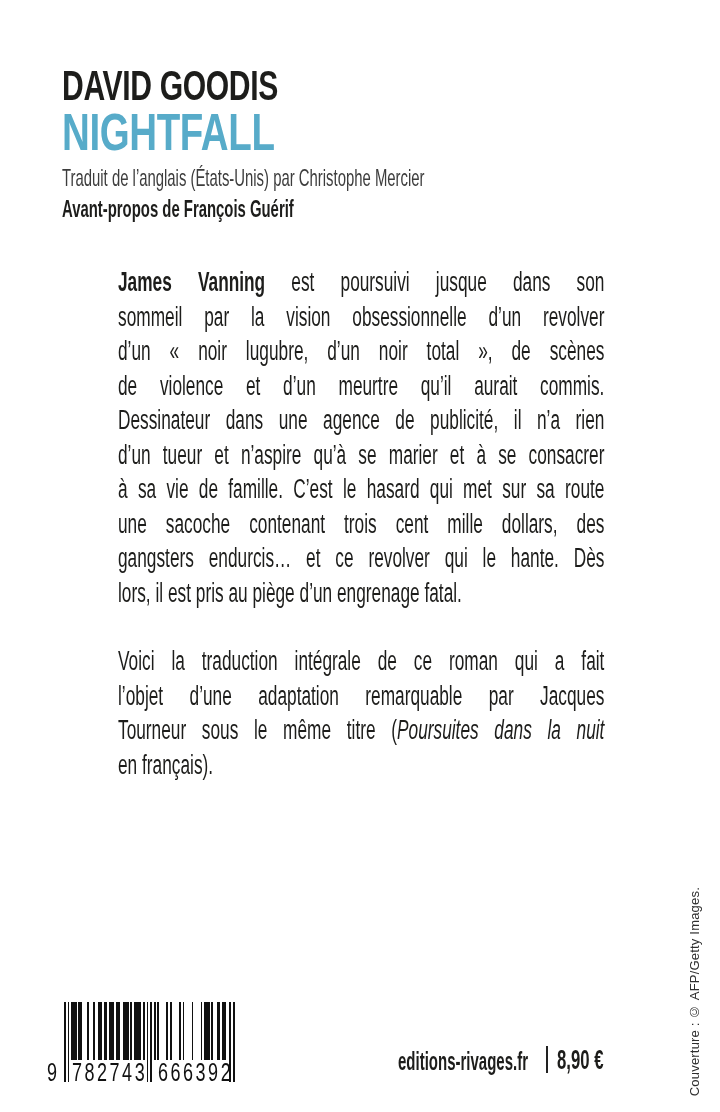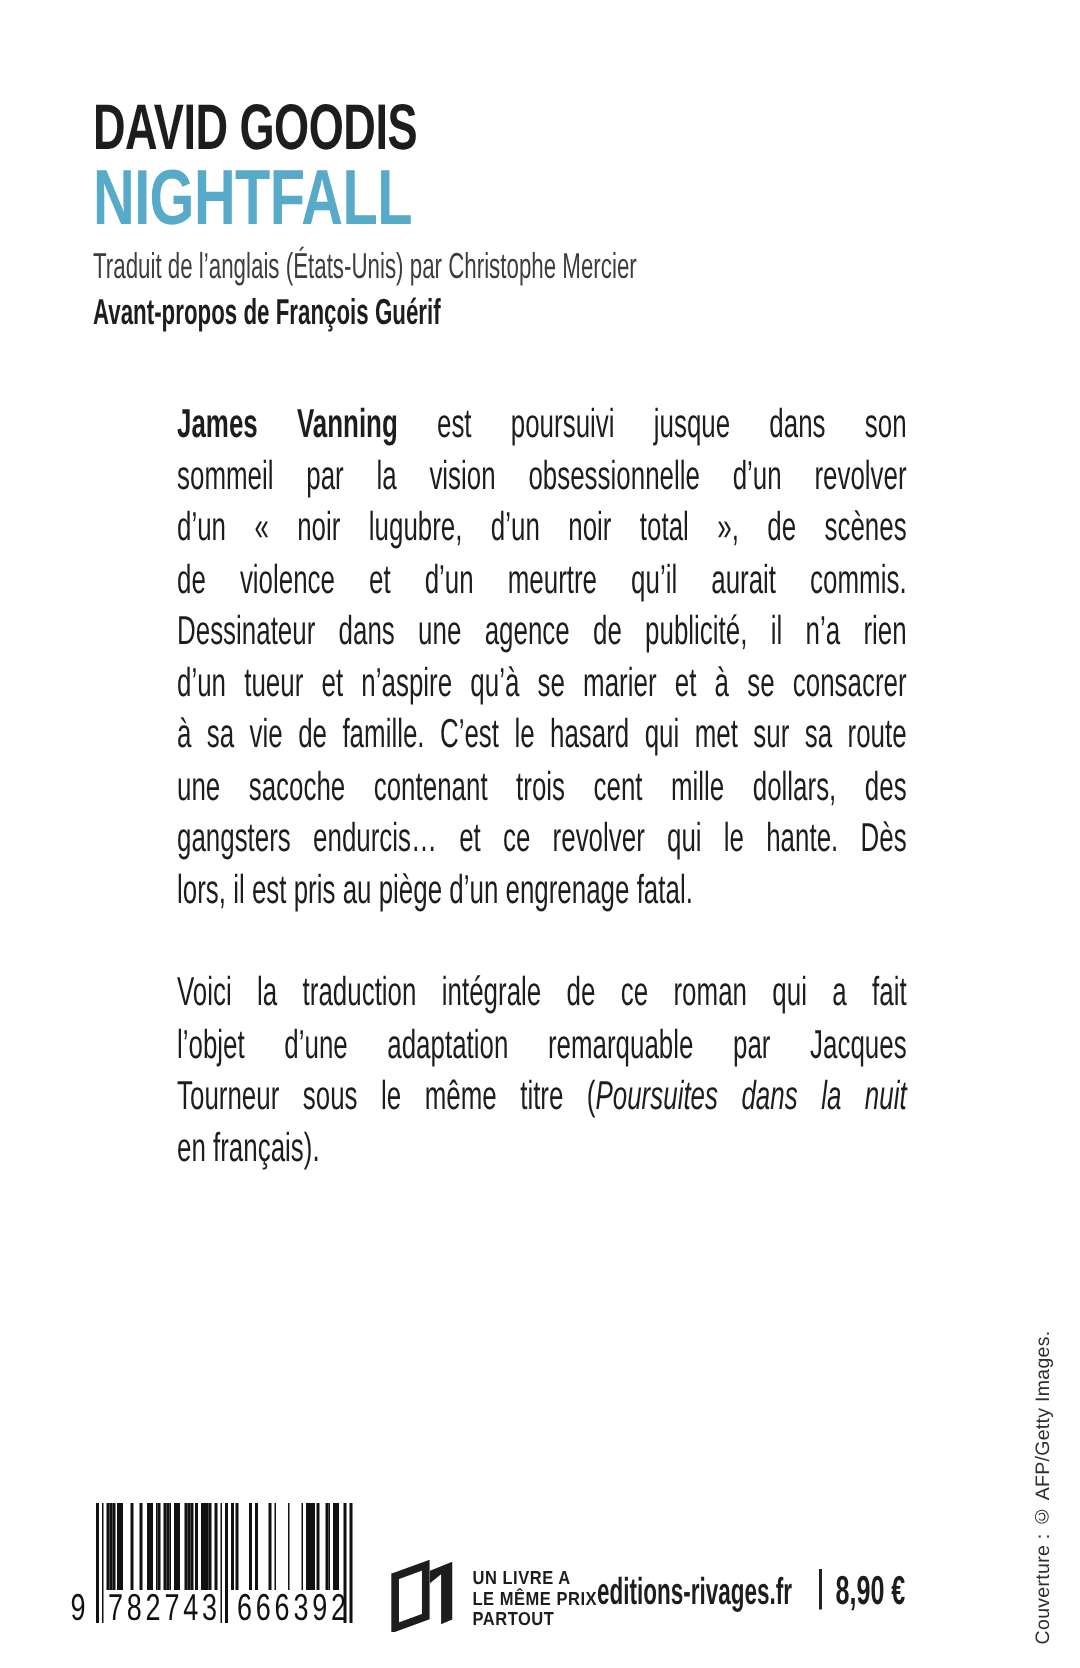--- a/index.html
+++ b/index.html
@@ -221,31 +221,20 @@
         <span style="flex: 0 0 1.8px; height: 58px; background: transparent;"></span>
         <span style="flex: 0 0 1.8px; height: 80px; background: rgb(17, 17, 17);"></span>
         <span style="flex: 0 0 1.8px; height: 80px; background: transparent;"></span>
         <span style="flex: 0 0 1.8px; height: 80px; background: rgb(17, 17, 17);"></span>
       </div>
     <span class="bd bd-first">9</span>
     <span class="bd bd-left">782743</span>
     <span class="bd bd-right">666392</span>
   </div>
 
-  <div class="price-logo">
-    <svg class="book-icon" width="52" height="52" viewBox="0 0 56 54">
-      <polygon points="8,15 30,7 30,44 8,52" fill="#ffffff" stroke="#1d1d1b" stroke-width="5.5" stroke-linejoin="miter"></polygon>
-      <path d="M33,20 L33,11 L49,4.5 L49,46 L41,49.5 L41,13.5 Z" fill="#1d1d1b"></path>
-    </svg>
-    <div class="logo-text">
-      <div>UN LIVRE A</div>
-      <div>LE MÊME PRIX</div>
-      <div>PARTOUT</div>
-    </div>
-  </div>
 
   <div class="site">editions-rivages.fr</div>
   <div class="sep"></div>
   <div class="price">8,90 €</div>
 
   <div class="credit">Couverture : © AFP/Getty Images.</div>
 
 </div>
 
 </body></html>

